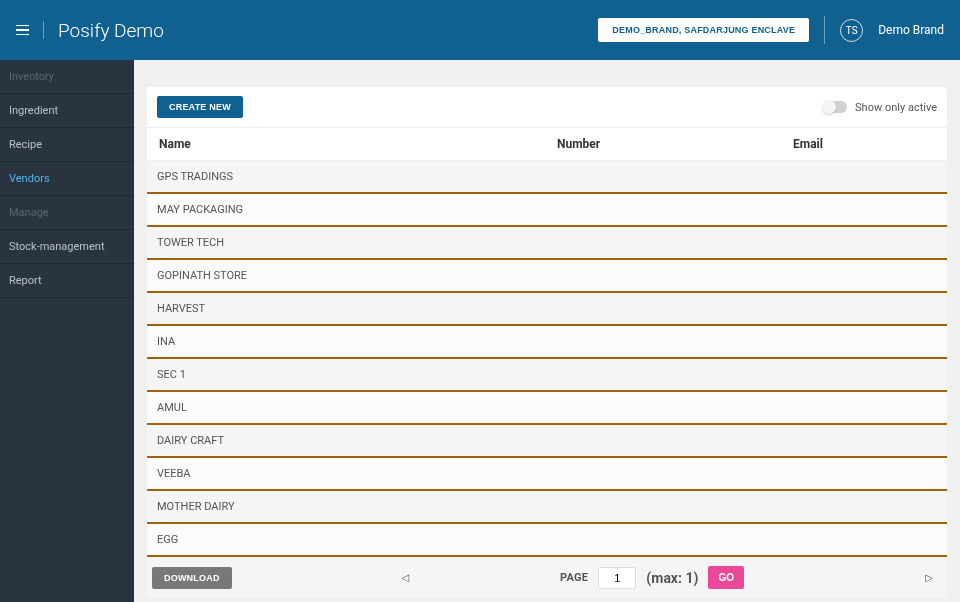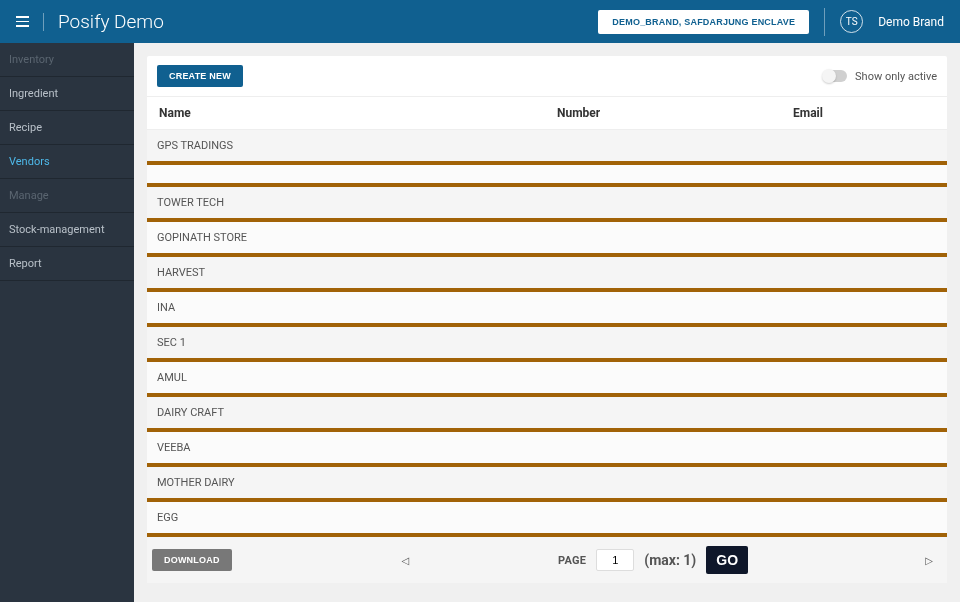--- a/index.html
+++ b/index.html
@@ -5,21 +5,21 @@
     * { margin: 0; padding: 0; box-sizing: border-box; }
     body {
       font-family: -apple-system, BlinkMacSystemFont, "Segoe UI", Roboto, Helvetica, Arial, sans-serif;
       background: #f0f0f0;
       width: 960px;
       height: 602px;
       overflow: hidden;
     }
     .header {
       background: #106090;
-      height: 43px;
+      height: 60px;
       display: flex;
       align-items: center;
       padding: 0 16px;
       color: white;
     }
     .hamburger {
       display: flex;
       flex-direction: column;
       gap: 3px;
       cursor: pointer;
@@ -103,20 +103,21 @@
     }
     .content {
       flex: 1;
       padding: 13px;
       background: #f0f0f0;
       overflow: auto;
     }
     .panel {
       background: white;
       border-radius: 2px;
+      margin-top: 14px;
     }
     .toolbar {
       display: flex;
       align-items: center;
       padding: 9px 10px;
     }
     .create-btn {
       background: #106090;
       color: white;
       border: none;
@@ -166,21 +167,21 @@
     }
     .col-name { flex: 0 0 398px; }
     .col-number { flex: 0 0 236px; }
     .col-email { flex: 1; }
     .table-body { }
     .table-row {
       display: flex;
       padding: 9px 10px;
       font-size: 11px;
       color: #555;
-      border-bottom: 4px solid #a16207;
+      border-bottom: 2px solid #a16207;
       cursor: pointer;
       justify-content: flex-end;
     }
     .table-row:nth-child(odd) { background: #f5f5f5; }
     .table-row:nth-child(even) { background: #fbfbfb; }
     .footer-bar {
       display: flex;
       align-items: center;
       background: #f5f5f5;
       padding: 9px 10px 9px 5px;
@@ -219,25 +220,25 @@
       text-align: center;
       border: 1px solid #ddd;
       border-radius: 2px;
       font-size: 11px;
     }
     .max-label {
       font-weight: 700;
       font-size: 14px;
     }
     .go-btn {
-      background: #0f172a;
+      background: #ec4899;
       color: white;
       border: none;
       padding: 6px 10px;
-      font-size: 14px;
+      font-size: 10px;
       font-weight: 700;
       border-radius: 2px;
       cursor: pointer;
     }
     .nav-arrow {
       cursor: pointer;
       font-size: 10px;
       color: #555;
       user-select: none;
     }
@@ -290,20 +291,21 @@
         <div class="col-email">Email</div>
       </div>
 
       <div class="table-body">
         <div class="table-row">
             <div class="col-name">GPS TRADINGS</div>
             <div class="col-number"></div>
             <div class="col-email"></div>
           </div>
         <div class="table-row">
+            <div class="col-name">MAY PACKAGING</div>
             <div class="col-number"></div>
             <div class="col-email"></div>
           </div>
         <div class="table-row">
             <div class="col-name">TOWER TECH</div>
             <div class="col-number"></div>
             <div class="col-email"></div>
           </div>
         <div class="table-row">
             <div class="col-name">GOPINATH STORE</div>

